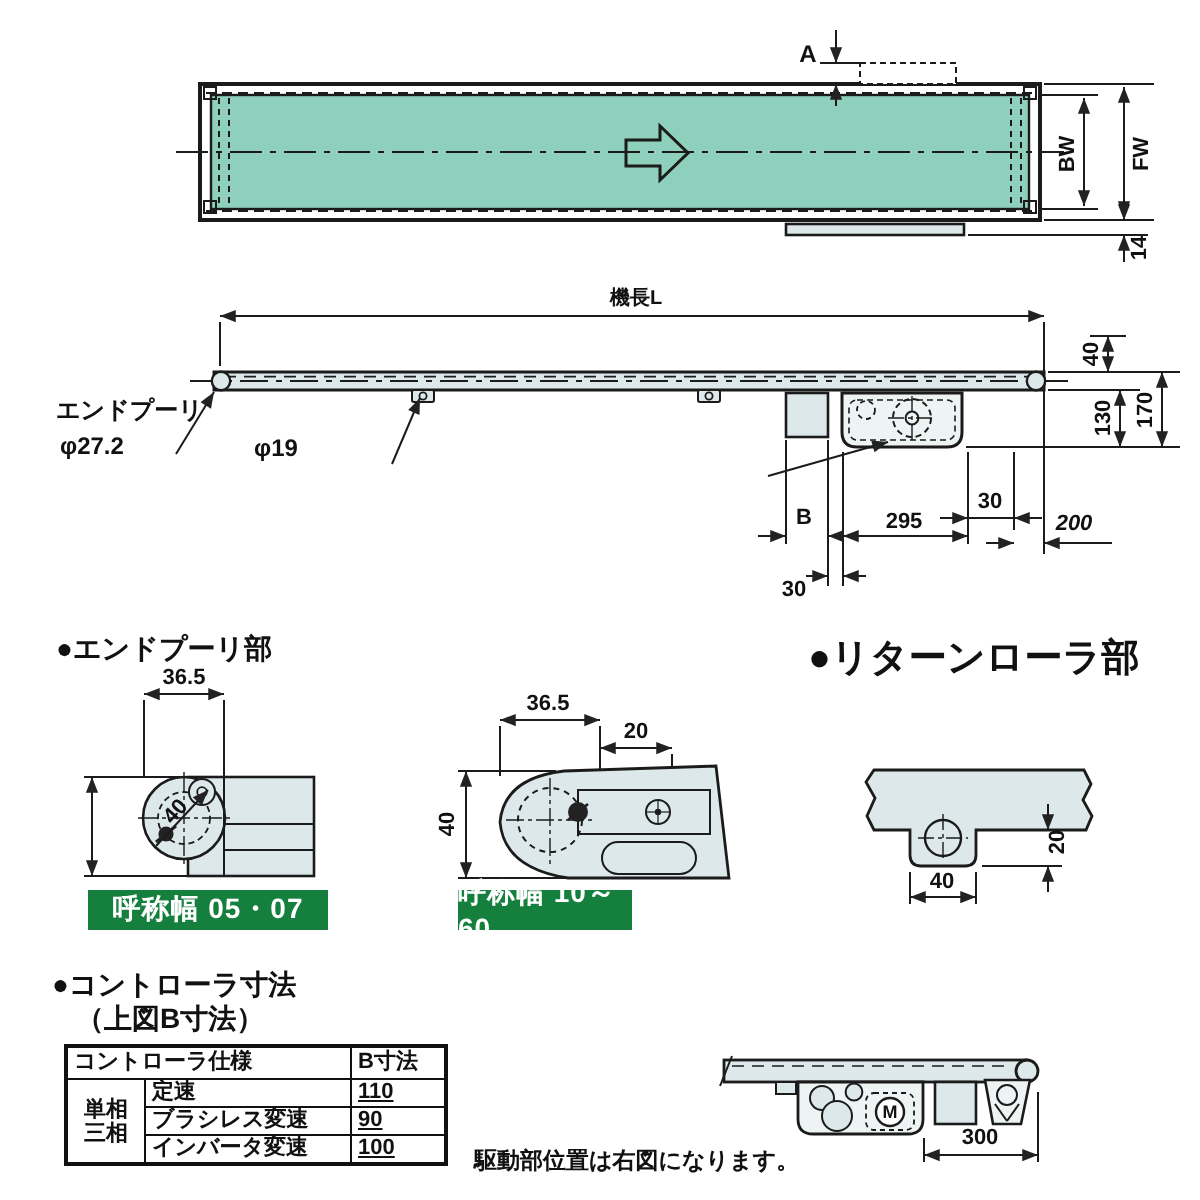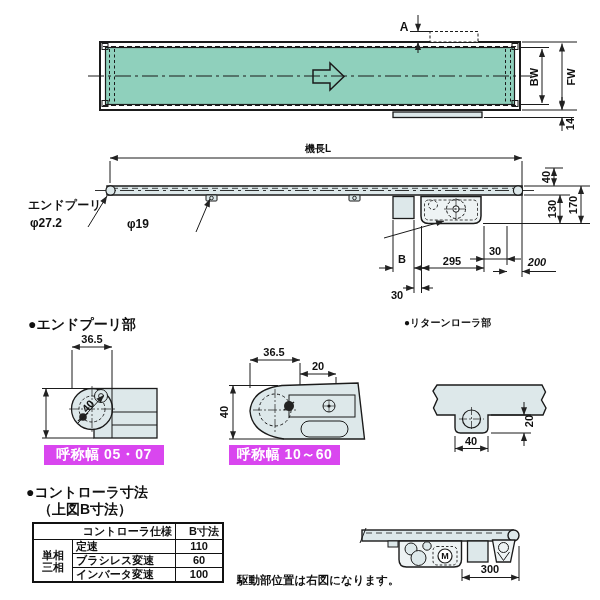--- a/index.html
+++ b/index.html
@@ -6,28 +6,28 @@
   #page{position:relative;width:600px;height:600px;background:#fff;overflow:hidden;
         font-family:"Liberation Sans",sans-serif;color:#111;}
   svg{position:absolute;left:0;top:0;}
   .c,.cv,.cd,.lbl,.ttl{position:absolute;white-space:nowrap;color:#111;}
   .c,.cv,.cd{font:bold 11px "Liberation Sans",sans-serif;}
   .c{transform:translate(-50%,-50%);}
   .cv{transform:translate(-50%,-50%) rotate(-90deg);}
   .cd{transform:translate(-50%,-50%) rotate(-48deg);}
   .lbl{font:bold 12px "Liberation Sans",sans-serif;}
   .ttl{font:bold 14px "Liberation Sans",sans-serif;}
-  .badge{position:absolute;background:#d946ef;color:#fff;display:flex;align-items:center;
+  .badge{position:absolute;background:#15803d;color:#fff;display:flex;align-items:center;
          justify-content:center;font:bold 14px "Liberation Sans",sans-serif;letter-spacing:.5px;}
   table.ctl{position:absolute;left:32px;top:522px;border-collapse:collapse;
         font:bold 11px "Liberation Sans",sans-serif;color:#111;}
   table.ctl td{border:1px solid #111;padding:0 3px;height:13px;line-height:13px;}
   table.ctl{border:2px solid #111;}
-  table.ctl td.hd{text-align:right;height:15px;}
-  table.ctl td.num{text-align:center;width:40px;}
+  table.ctl td.hd{text-align:left;height:15px;}
+  table.ctl td.num{text-align:left;width:40px;text-decoration:underline;}
   table.ctl td.nm{width:96px;}
   table.ctl td.ph{width:32px;text-align:center;line-height:12px;}
 </style>
 </head>
 <body>
 
 <div id="page">
 
 <svg width="600" height="600">
   <defs>
@@ -222,23 +222,23 @@
 <span class="c" style="left:537px;top:262px;font-style:italic;">200</span>
 <span class="c" style="left:397px;top:295px;">30</span>
 
 <span class="ttl" style="left:28px;top:316px;">●エンドプーリ部</span>
 <span class="c" style="left:92px;top:339px;">36.5</span>
 <span class="cd" style="left:88px;top:406px;">40</span>
 <div class="badge" style="left:44px;top:445px;width:120px;height:20px;">呼称幅 05・07</div>
 <span class="c" style="left:274px;top:352px;">36.5</span>
 <span class="c" style="left:318px;top:366px;">20</span>
 <span class="cv" style="left:224px;top:412px;">40</span>
-<div class="badge" style="left:229px;top:445px;width:111px;height:20px;">呼称幅 10～60</div>
-
-<span class="ttl" style="left:404px;top:316px;font-size:10px;">●リターンローラ部</span>
+<div class="badge" style="left:229px;top:445px;width:87px;height:20px;">呼称幅 10～60</div>
+
+<span class="ttl" style="left:404px;top:316px;font-size:19px;">●リターンローラ部</span>
 <span class="c" style="left:471px;top:441px;">40</span>
 <span class="cv" style="left:529px;top:421px;">20</span>
 
 <span class="ttl" style="left:26px;top:484px;">●コントローラ寸法</span>
 <span class="ttl" style="left:38px;top:501px;">（上図B寸法）</span>
 
 <table class="ctl">
   <tbody>
         <tr>
     <td class="hd" colspan="2">コントローラ仕様</td>
@@ -247,21 +247,21 @@
   <tr>
     <td class="ph" rowspan="3">
             <span style="display:block;text-align:center;">単相</span>
             <span style="display:block;">三相</span>
           </td>
     <td class="nm">定速</td>
     <td class="num">110</td>
   </tr>
   <tr>
     <td class="nm">ブラシレス変速</td>
-    <td class="num">60</td>
+    <td class="num">90</td>
   </tr>
   <tr>
     <td class="nm">インバータ変速</td>
     <td class="num">100</td>
   </tr>
 </tbody>
     </table>
 
 <span class="lbl" style="left:237px;top:573px;font-size:11.5px;">駆動部位置は右図になります。</span>
 <span class="c" style="left:490px;top:569px;">300</span>

